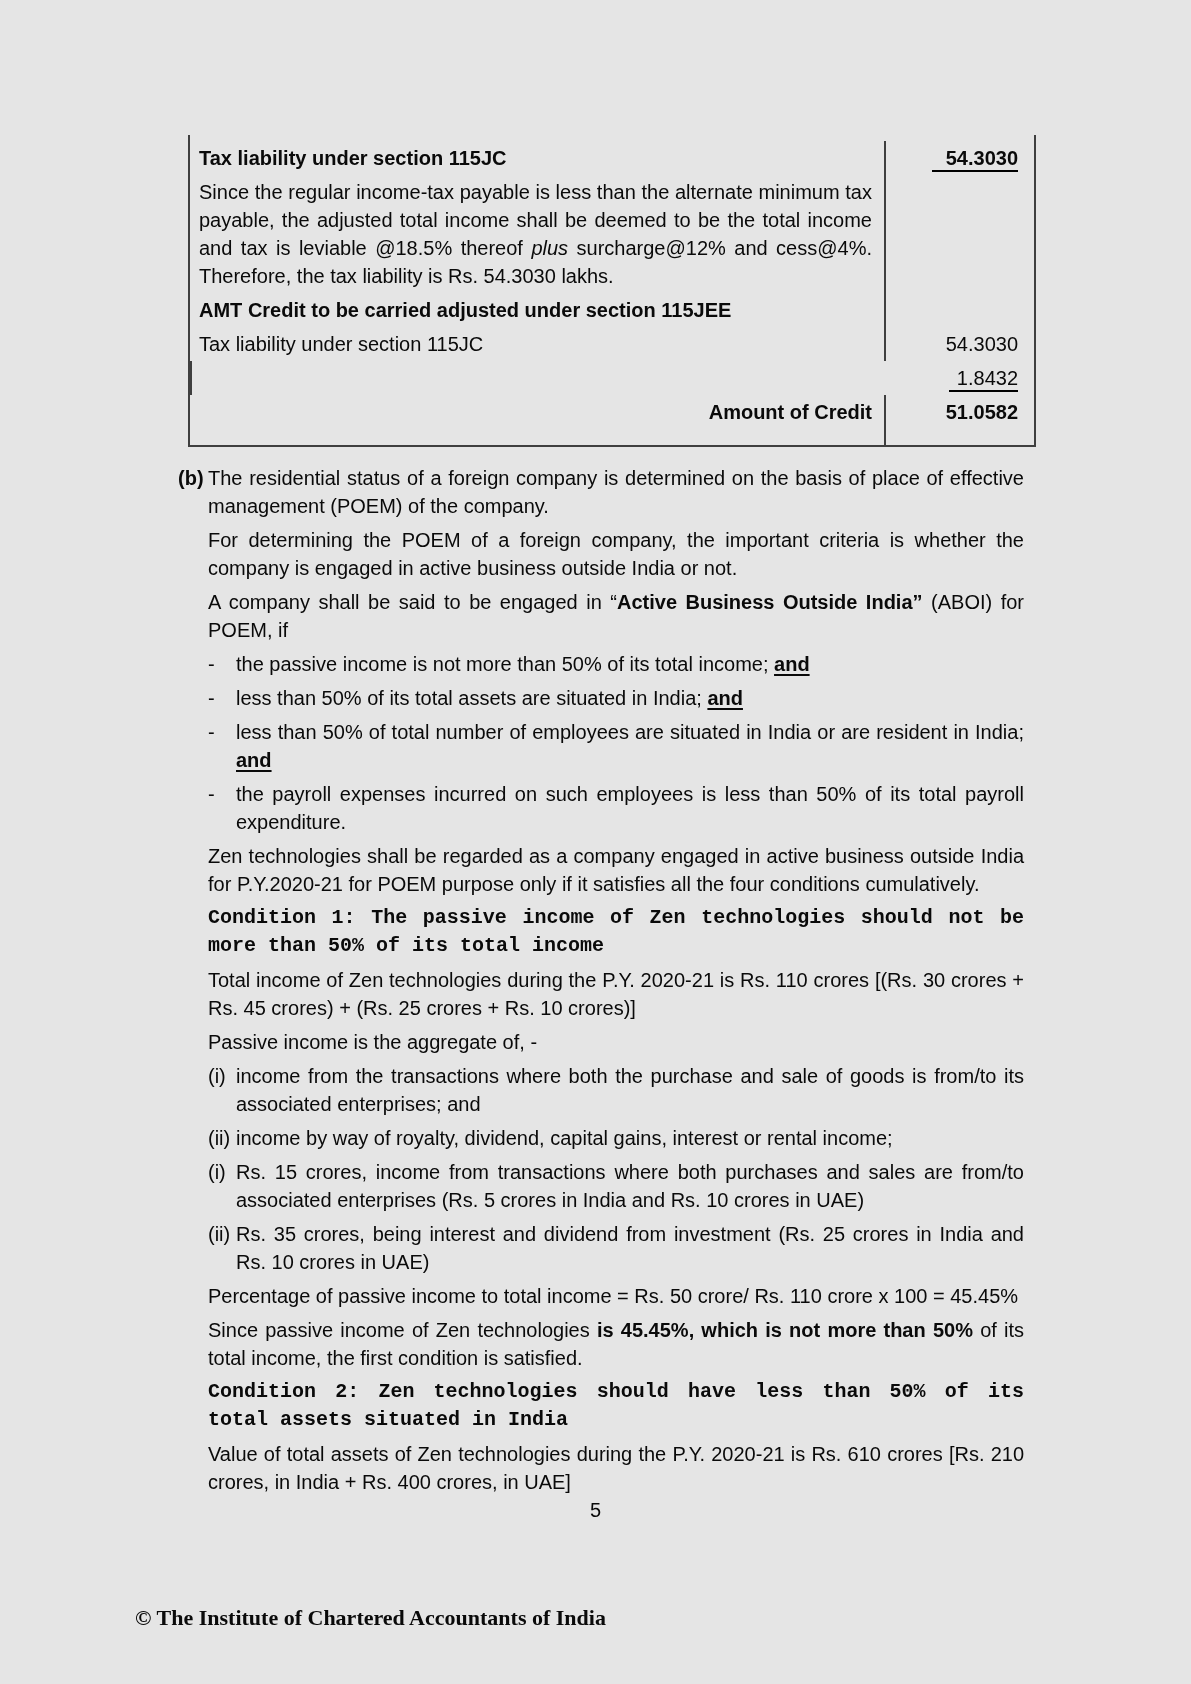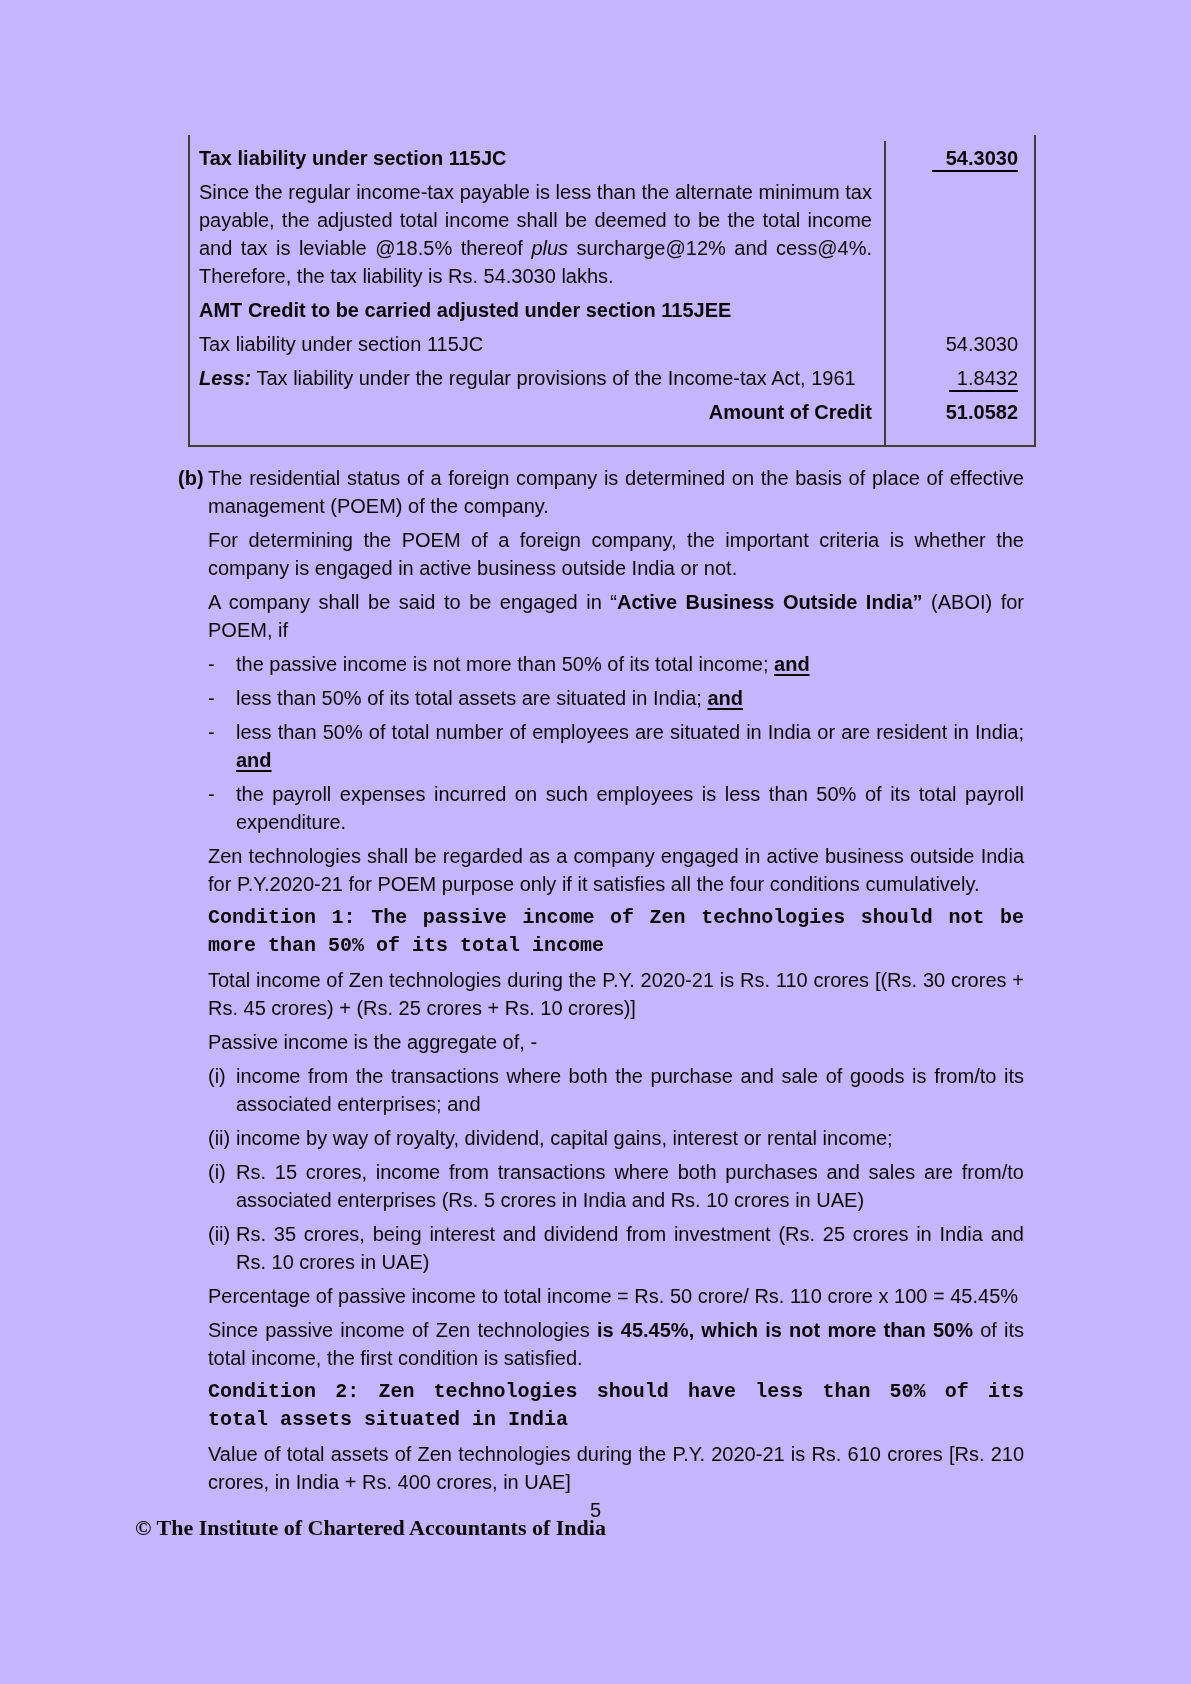--- a/index.html
+++ b/index.html
@@ -1,20 +1,20 @@
 <!DOCTYPE html>
 <html><head>
 <meta charset="utf-8">
 <style>
   * { margin:0; padding:0; box-sizing:border-box; }
   html,body { background:#888; }
   .page {
     position:relative;
     width:1191px; height:1684px;
-    background:#c4b5fd;
+    background:#e5e5e5;
     font-family:"Liberation Sans","DejaVu Sans",sans-serif;
     font-size:20px; line-height:28px; color:#0a0a0a;
     margin:0 auto; overflow:hidden;
   }
   .content { position:absolute; left:176px; top:135px; width:848px; }
 
   
   .tax-table {
     margin-left:12px; width:848px;
     border-left:2px solid #3f3f3f;
@@ -37,21 +37,21 @@
   .para-b { margin-top:17px; }
   .marker { position:absolute; left:-30px; font-weight:bold; }
   .li { position:relative; margin:6px 0 6px 60px; text-align:justify; }
   .lmark { position:absolute; left:-28px; }
   .u-and { font-weight:bold; text-decoration:underline; text-decoration-thickness:2px; text-underline-offset:3px; }
   .headline { font-weight:bold;font-family:Liberation Mono, monospace; }
 
   
   .pageno { position:absolute; left:0; top:1496px; width:1191px; text-align:center; }
   .footer {
-    position:absolute; left:135px; top:1514px;
+    position:absolute; left:135px; top:1604px;
     font-family:"Liberation Serif","DejaVu Serif",serif;
     font-weight:bold; font-size:22px;text-align:center;
   }
 </style>
 </head>
 <body>
 
 <div class="page">
   <div class="content">
 
@@ -66,21 +66,20 @@
       </div>
       <div class="trow">
         <div class="c1 bold">AMT Credit to be carried adjusted under section 115JEE</div>
         <div class="c2"></div>
       </div>
       <div class="trow">
         <div class="c1">Tax liability under section 115JC</div>
         <div class="c2"><span>54.3030</span></div>
       </div>
       <div class="trow">
-        <div class="c1"><span class="bold ital">Less:</span><span> Tax liability under the regular provisions of the Income-tax Act, 1961</span></div>
         <div class="c2"><span class="val-ul2">1.8432</span></div>
       </div>
       <div class="trow r6">
         <div class="c1 right bold">Amount of Credit</div>
         <div class="c2"><span class="bold">51.0582</span></div>
       </div>
     </div>
 
     <div class="para para-b">
       <span class="marker">(b)</span>

